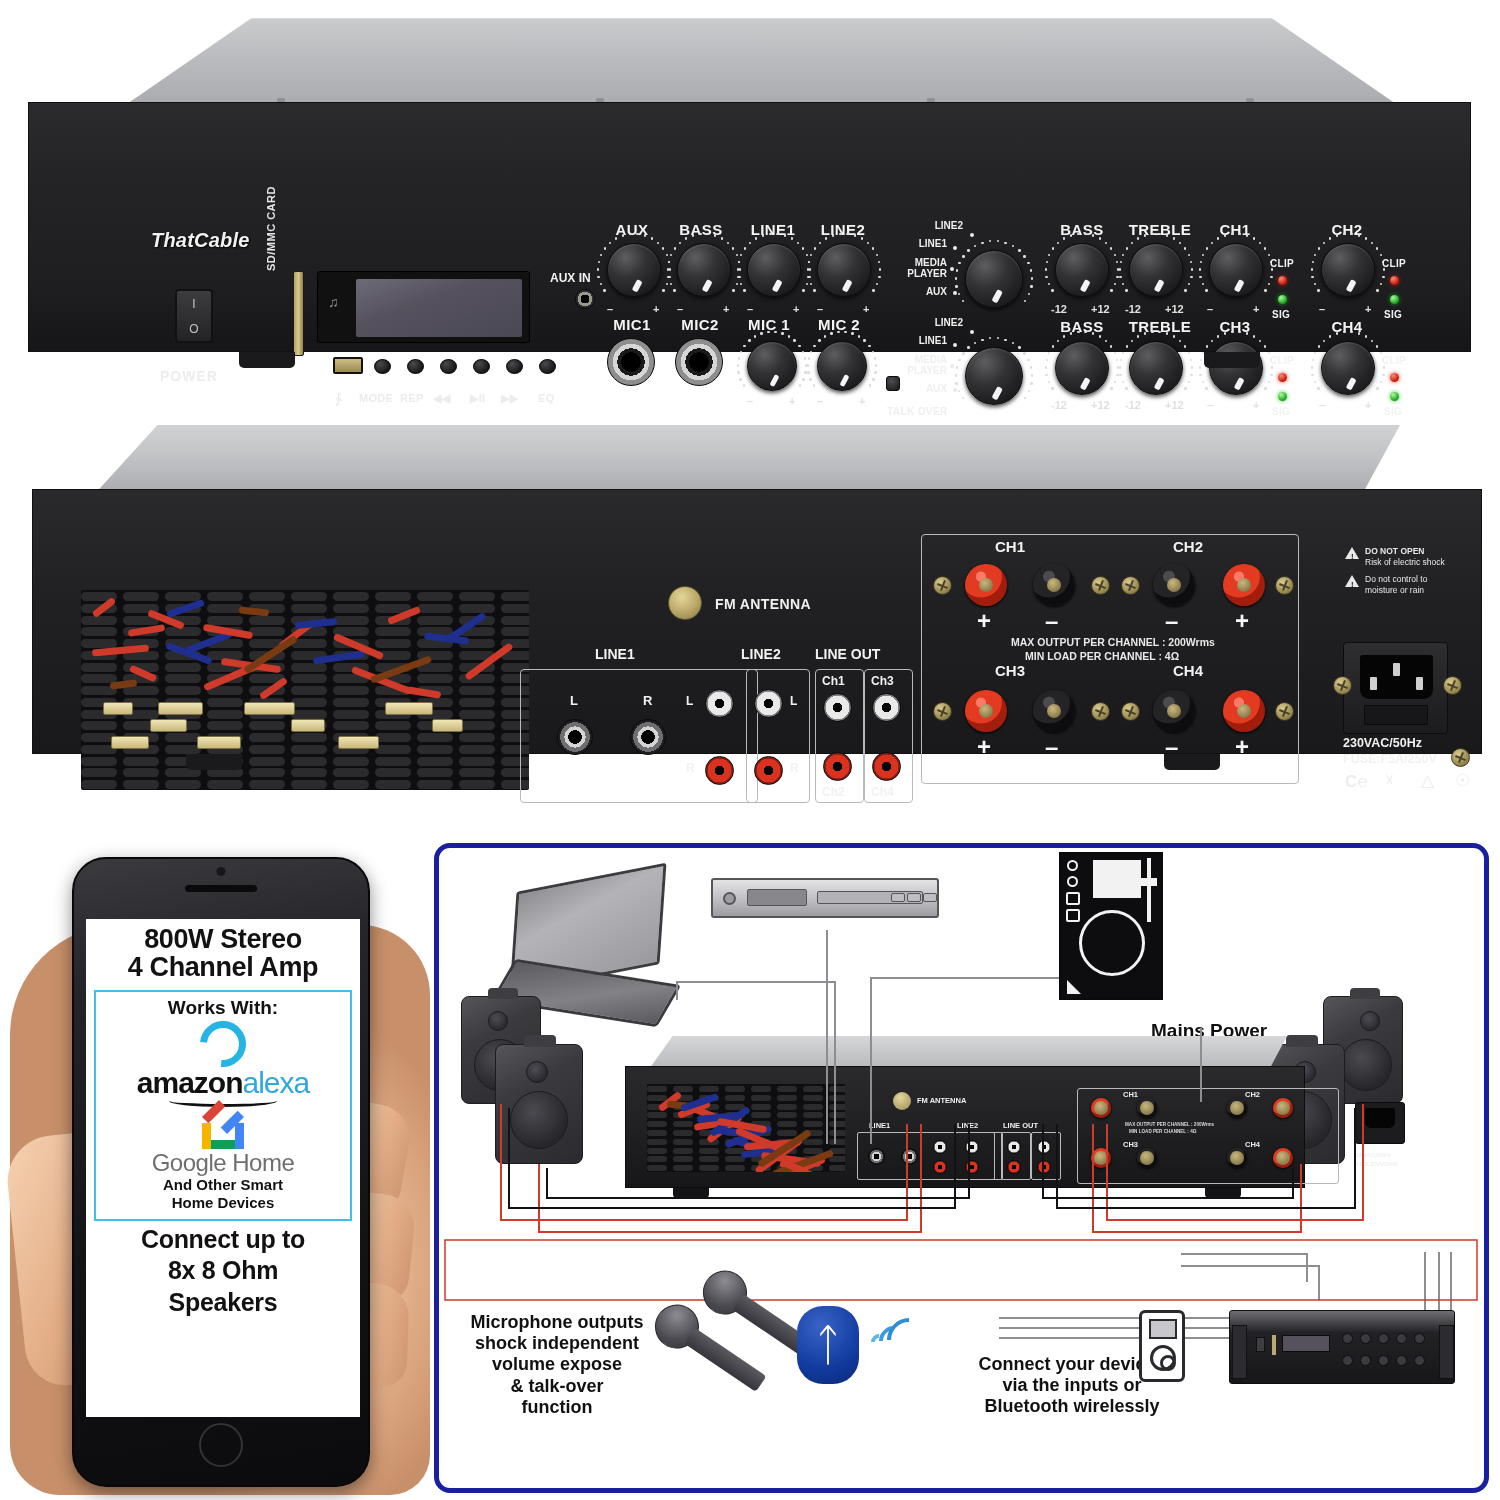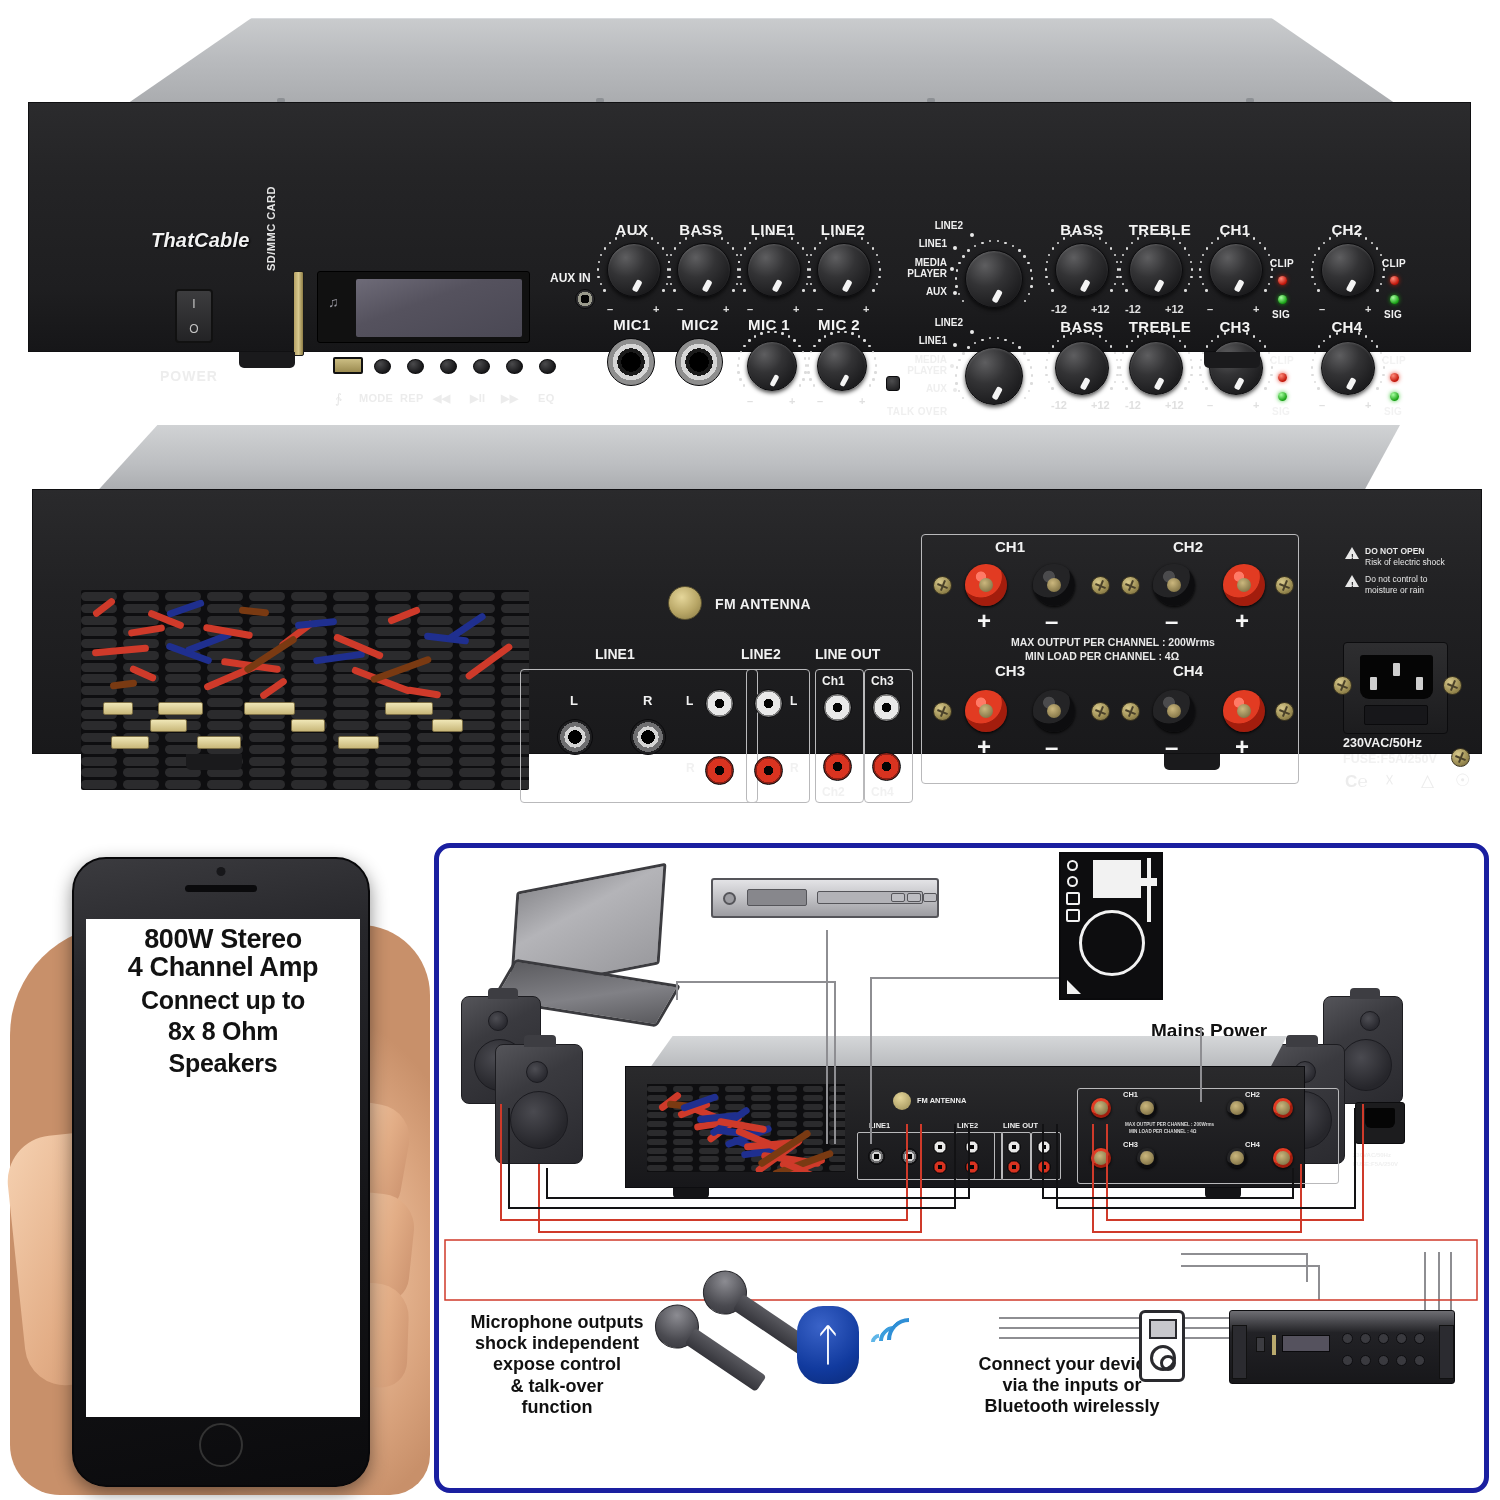--- a/index.html
+++ b/index.html
@@ -1239,20 +1239,39 @@
   <div class="finger" style="left:320px;top:448px;width:78px;height:104px;transform:rotate(2deg)"></div>
 
   <div class="phone">
     <div class="phone-cam"></div>
     <div class="speaker-grille"></div>
 
     <div class="screen">
       <div class="hl-big">800W Stereo</div>
       <div class="hl-big">4 Channel Amp</div>
 
+      <div class="works-box">
+        <div class="works-title">Works With:</div>
+        <div class="alexa-ring"></div>
+        <div class="alexa-word">
+          <span class="amz">amazon</span><span class="alx">alexa</span>
+        </div>
+        <div class="amz-smile"></div>
+
+        <div class="gh-icon">
+          <div class="gh-seg" style="left:0;top:12px;width:9px;height:26px;background:#f4b400;"></div>
+          <div class="gh-seg" style="left:33px;top:12px;width:9px;height:26px;background:#4285f4;"></div>
+          <div class="gh-seg" style="left:9px;top:29px;width:24px;height:9px;background:#0f9d58;"></div>
+          <div class="gh-seg" style="left:0px;top:6px;width:24px;height:9px;background:#db4437;transform:rotate(-45deg);transform-origin:left top;"></div>
+          <div class="gh-seg" style="left:42px;top:6px;width:24px;height:9px;background:#4285f4;transform:rotate(135deg);transform-origin:left top;"></div>
+        </div>
+        <div class="gh-word">Google Home</div>
+        <div class="gh-sub">And Other Smart</div>
+        <div class="gh-sub">Home Devices</div>
+      </div>
 
       <div class="hl-bot">Connect up to</div>
       <div class="hl-bot">8x 8 Ohm</div>
       <div class="hl-bot">Speakers</div>
     </div>
 
     <div class="home-btn"></div>
   </div>
 </div>
 
@@ -1514,21 +1533,21 @@
       <path d="M108,320 L108,350 L530,350 L530,276"></path>
       <path d="M916,260 L916,360 L618,360 L618,276"></path>
       <path d="M854,320 L854,350 L604,350 L604,276"></path>
     </g>
     <rect x="6" y="392" width="1032" height="60" fill="none" stroke="#cf3a2a" stroke-width="1.5"></rect>
   </svg>
 
   <div class="cap" style="left:8px;top:432px;width:220px;text-align:center;font-size:18px;">
     <div>Microphone outputs</div>
     <div>shock independent</div>
-    <div>expose control</div>
+    <div>volume expose</div>
     <div>&amp; talk-over</div>
     <div>function</div>
   </div>
 
   <div class="mic" style="left:232px;top:448px;transform:rotate(34deg);">
     <div class="mic-head" style="left:0;top:0"></div>
     <div class="mic-body" style="left:38px;top:13px"></div>
   </div>
   <div class="mic" style="left:280px;top:414px;transform:rotate(34deg);">
     <div class="mic-head" style="left:0;top:0"></div>

